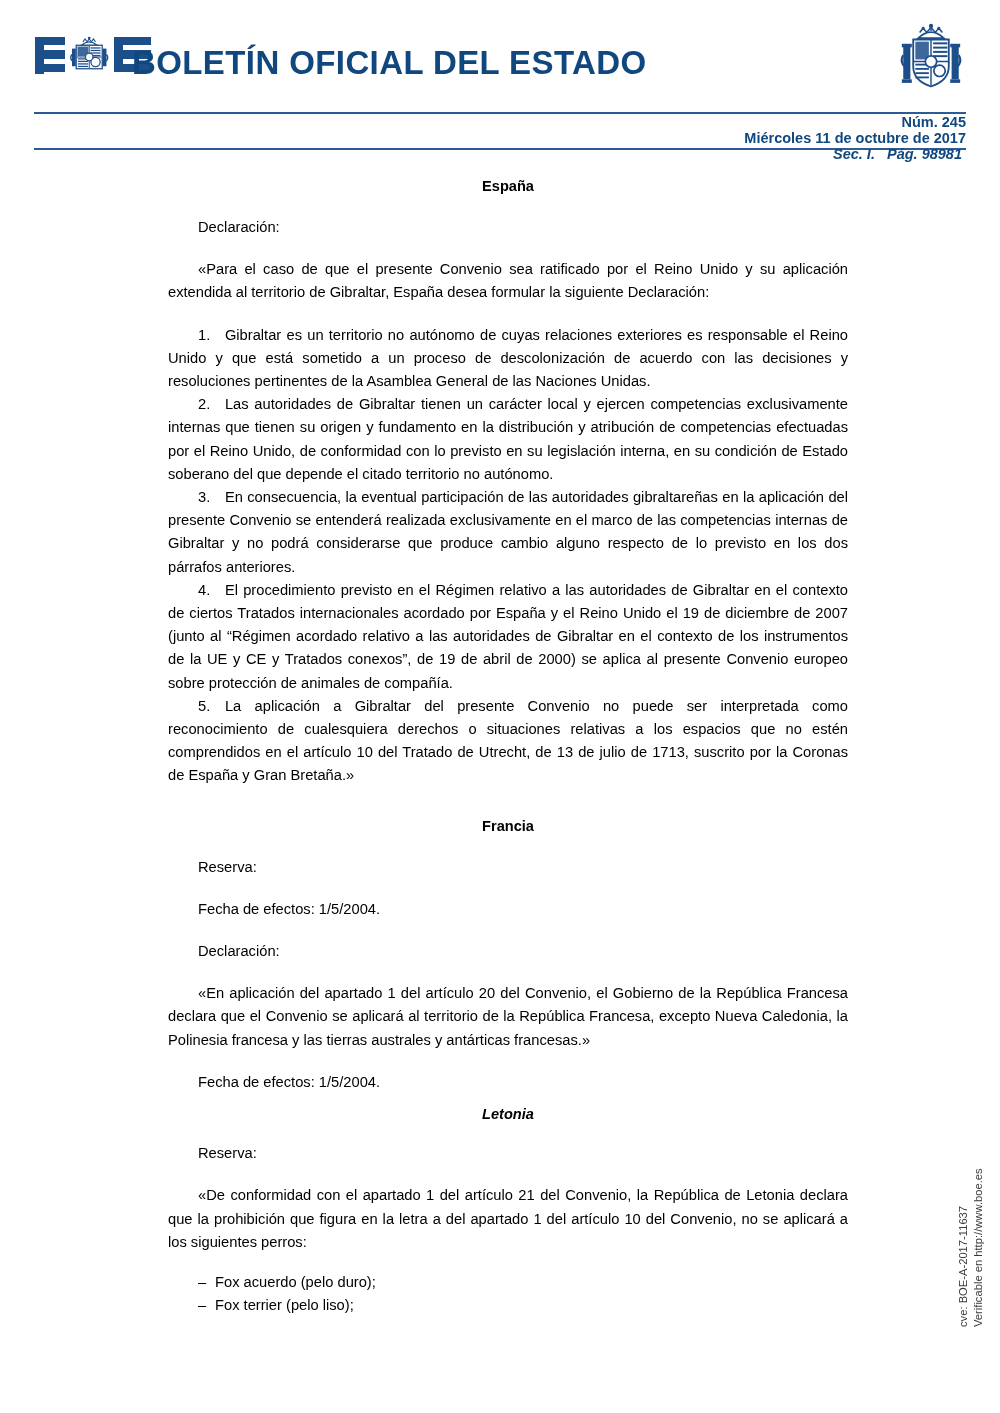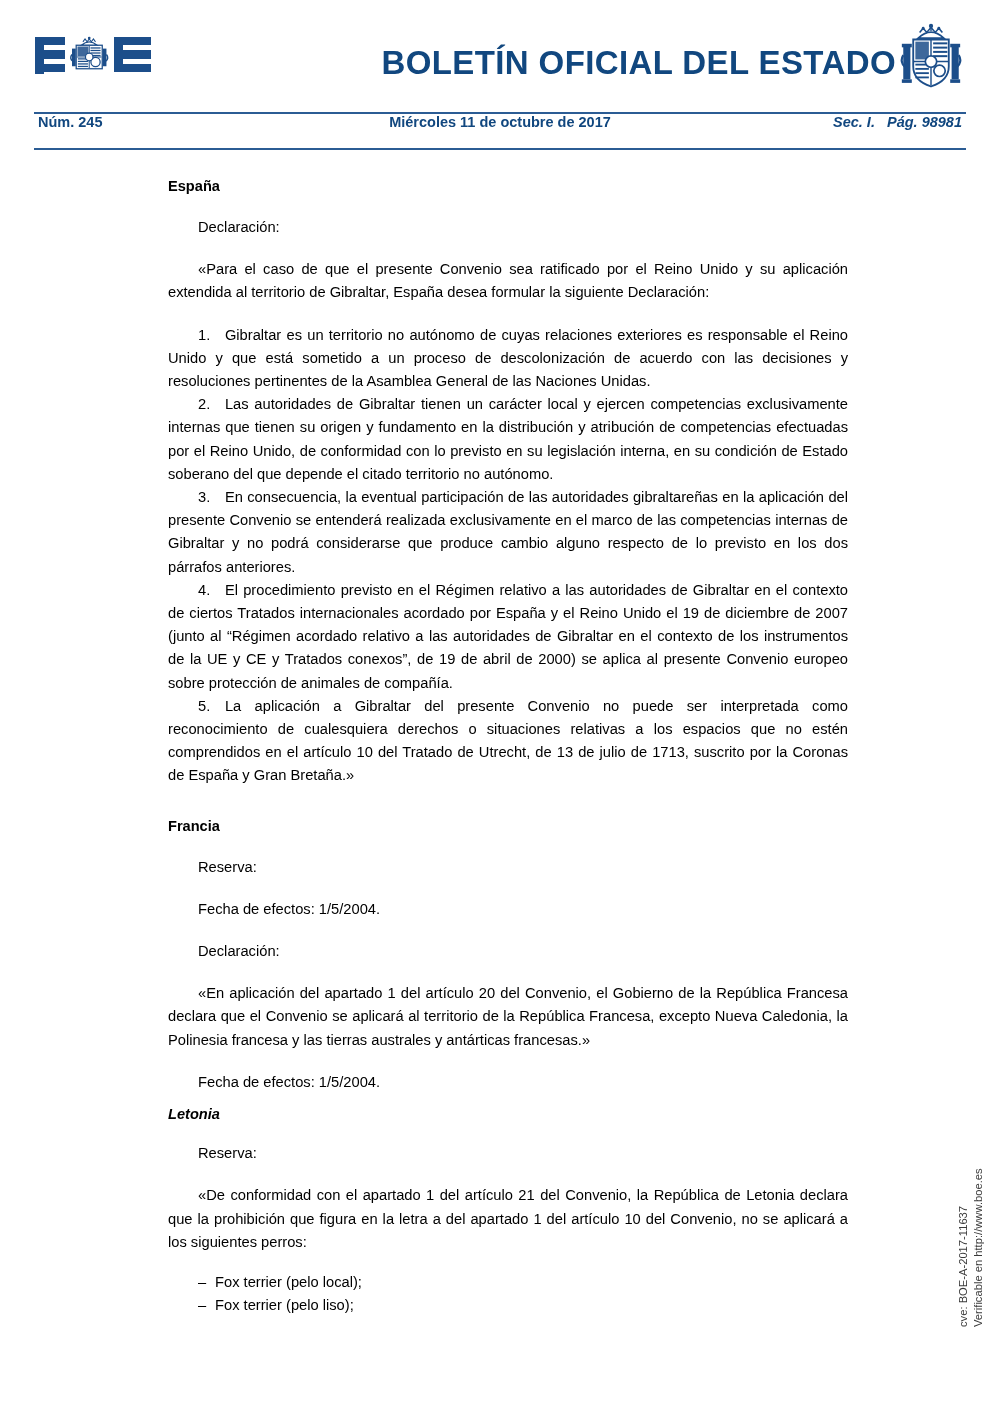--- a/index.html
+++ b/index.html
@@ -33,21 +33,21 @@
     justify-content: flex-start;
   }
   .boe-logo {
     width: 118px;
     height: 48px;
     margin-top: 6px;
     flex: 0 0 auto;
   }
   .masthead-title {
     flex: 1 1 auto;
-    text-align: right;
+    text-align: left;
     font-size: 33px;
     font-weight: bold;
     letter-spacing: 0.4px;
     color: #11477f;
     margin-top: 14px;
     margin-left: -20px;
   }
   .coat-wrap {
     flex: 0 0 auto;
     width: 70px;
@@ -59,39 +59,40 @@
   }
 
   
   .header-band {
     position: relative;
     margin: 0 34px;
     border-top: 2.2px solid #2b5c94;
     border-bottom: 2.2px solid #2b5c94;
     height: 34px;
     display: flex;
-    align-items: flex-start;
+    align-items: flex-end;
     font-size: 14.5px;
     font-weight: bold;
     color: #11477f;
+    flex-direction: column;
   }
   .hb-left   { flex: 0 0 28%; text-align: left; padding-left: 4px; }
   .hb-center { flex: 1 1 auto; text-align: center; }
   .hb-right  { flex: 0 0 28%; text-align: right; padding-right: 4px; white-space: pre; font-style: italic; }
 
   
   .content {
     position: absolute;
     left: 168px;
     top: 178px;
     width: 680px;
   }
 
   .section-head {
-    text-align: left;
+    text-align: center;
     font-size: 14.6px;
     font-weight: bold;
     margin: 0 0 22px 0;
     color: #000;
   }
   .section-head.tight { margin-bottom: 20px; font-style: italic; }
 
   p.para {
     margin: 0;
     font-size: 14.7px;
@@ -271,21 +272,21 @@
     <p class="para label gap-before">Fecha de efectos: 1/5/2004.</p>
 
     <div class="spacer-sm"></div>
 
     <div class="section-head tight">Letonia</div>
 
     <p class="para label">Reserva:</p>
     <p class="para indent gap-before">«De conformidad con el apartado 1 del artículo 21 del Convenio, la República de Letonia declara que la prohibición que figura en la letra a del apartado 1 del artículo 10 del Convenio, no se aplicará a los siguientes perros:</p>
 
     <ul class="dashlist">
-      <li><span class="dash">–</span><span>Fox terrier (pelo local);</span></li>
+      <li><span class="dash">–</span><span>Fox acuerdo (pelo duro);</span></li>
       <li><span class="dash">–</span><span>Fox terrier (pelo liso);</span></li>
     </ul>
   </div>
 
   <div class="sidenote">
     <span class="ln">cve: BOE-A-2017-11637</span>
     <span class="ln">Verificable en http://www.boe.es</span>
   </div>
 
 </div>

